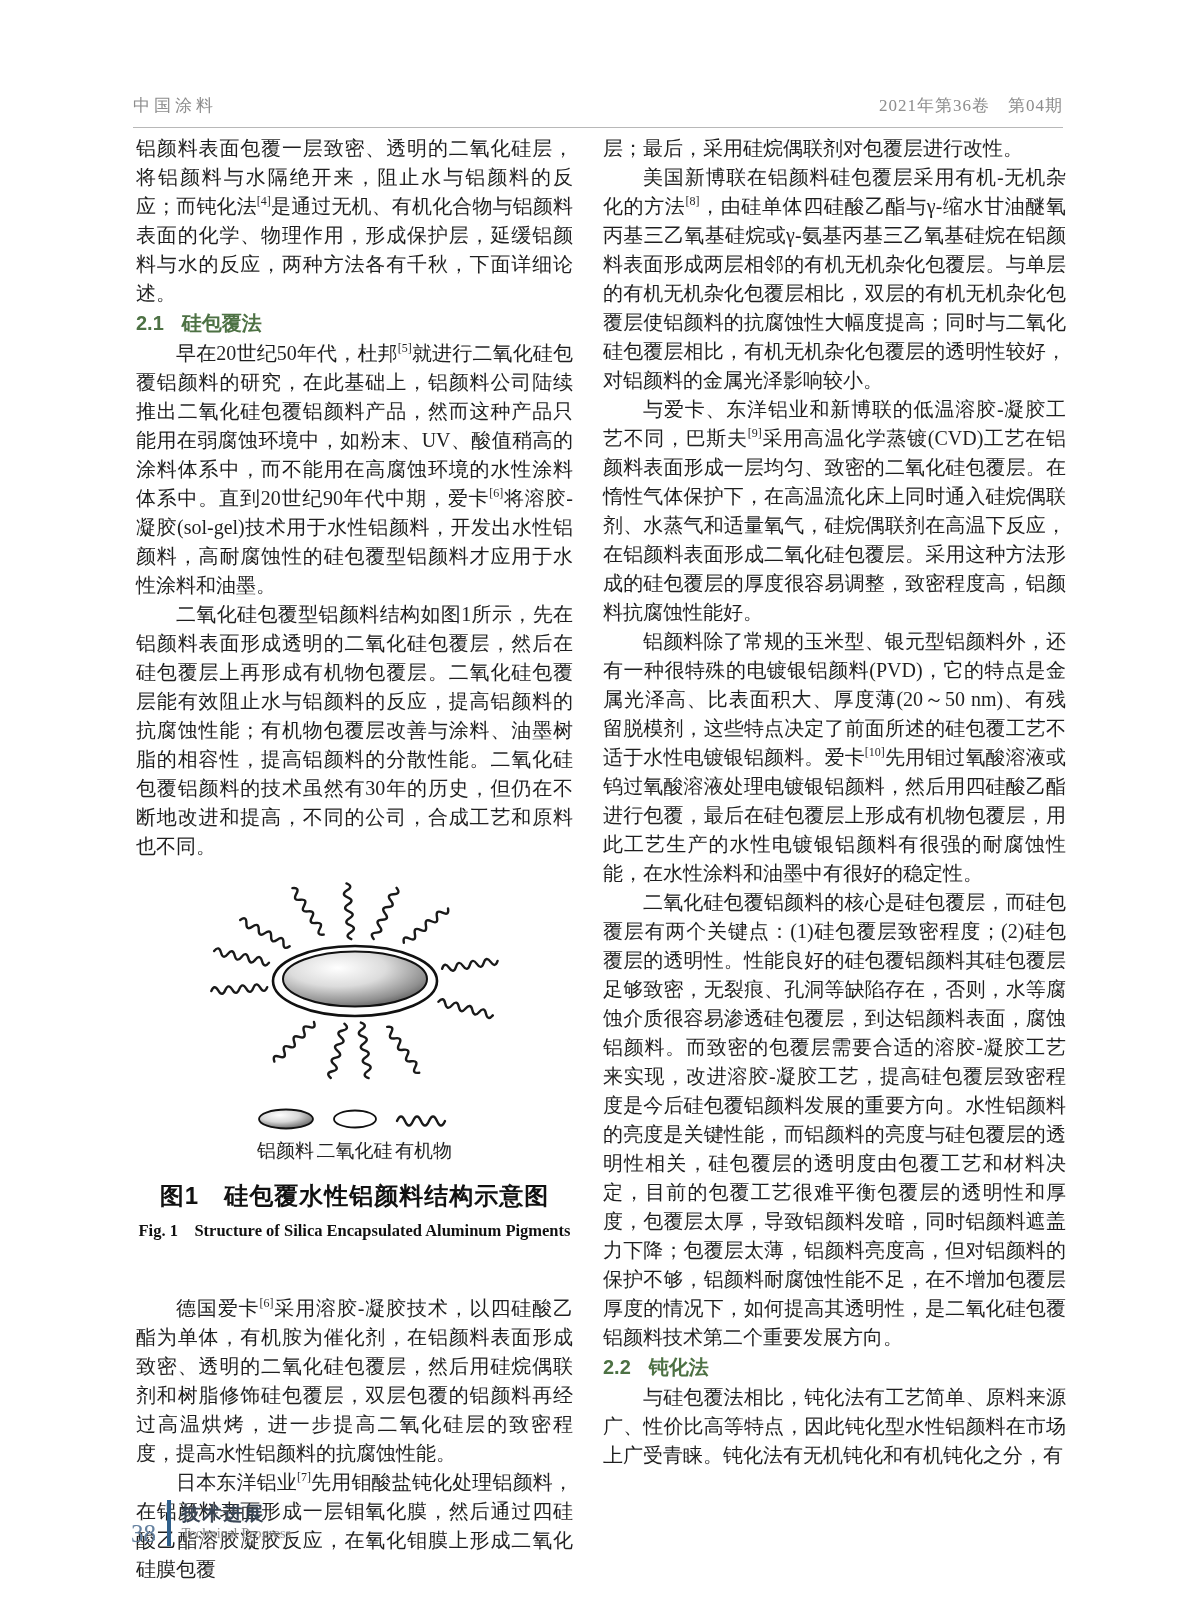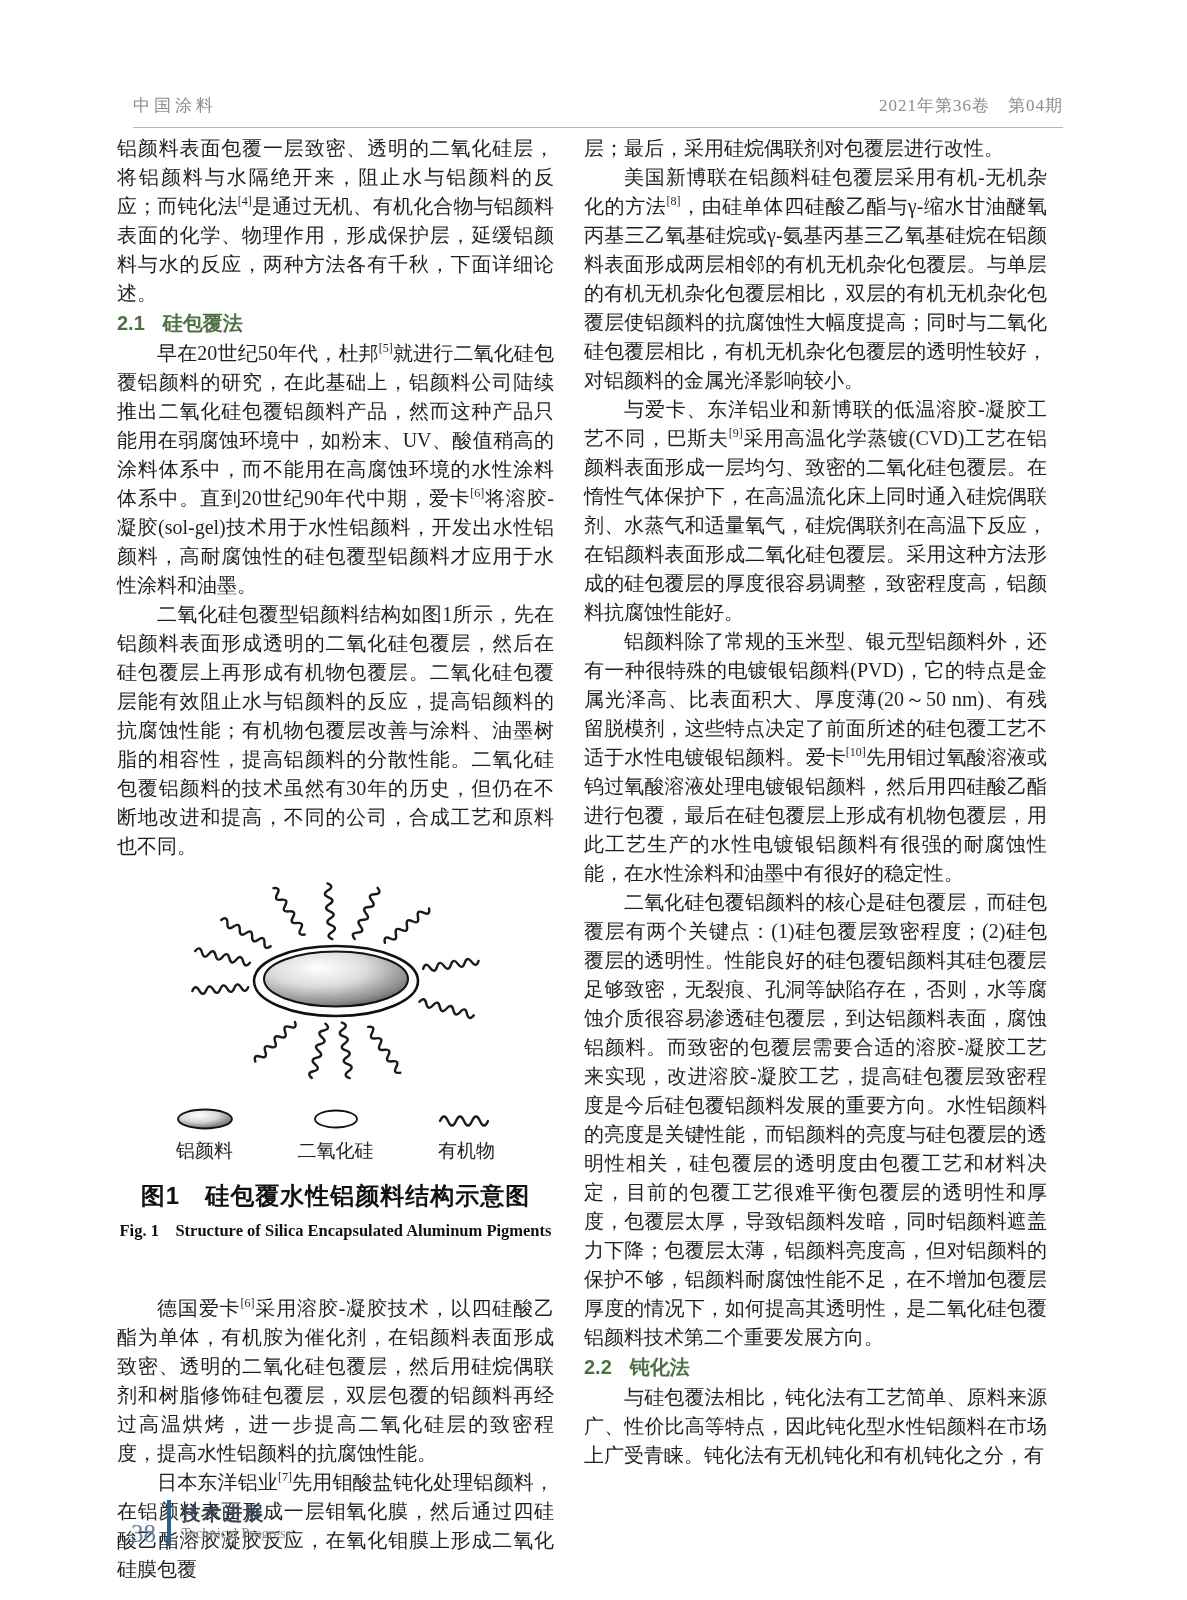--- a/index.html
+++ b/index.html
@@ -13,36 +13,36 @@
   .page-header{
     position:absolute;top:94px;left:133px;width:930px;
     display:flex;justify-content:space-between;align-items:flex-end;
     font-size:17px;color:#8c8c8c;
   }
   .journal-name{letter-spacing:4px;}
   .issue-info{letter-spacing:1px;}
   .header-rule{position:absolute;top:127px;left:133px;width:930px;height:0;
     border-top:1.5px solid #b8b8b8;}
   
-  .content{position:absolute;top:134px;left:117px;width:930px;
+  .content{position:absolute;top:134px;left:136px;width:930px;
     display:flex;gap:30px;}
   .col-left{width:437px;}
   .col-right{width:463px;}
   .para{margin:0;text-align:justify;font-size:20px;line-height:29px;}
   .indent{text-indent:2em;}
   .para sup{font-size:12px;line-height:0;vertical-align:super;}
   .sec-heading{
     margin:1px 0;font-size:20px;line-height:29px;font-weight:700;
     color:#4d7144;font-family:"Liberation Sans","DejaVu Sans",sans-serif;
   }
   .sec-num{margin-right:18px;}
   
   .figure{margin:8px 0 50px;}
   .diagram{display:block;margin:0 auto;}
-  .legend{display:flex;justify-content:center;align-items:flex-end;gap:62px;margin-top:0;}
+  .legend{display:flex;justify-content:center;align-items:flex-end;margin-top:0;}
   .legend-item{display:flex;flex-direction:column;align-items:center;}
   .legend-label{margin-top:7px;font-size:19px;color:#222;}
   .caption-zh{
     margin-top:16px;text-align:center;font-weight:700;font-size:24px;color:#111;
     font-family:"Liberation Sans","DejaVu Sans",sans-serif;letter-spacing:1px;
   }
   .caption-en{
     margin-top:6px;text-align:center;font-weight:700;font-size:16.5px;color:#111;
     line-height:1.55;font-family:"Liberation Serif","DejaVu Serif",serif;
   }

